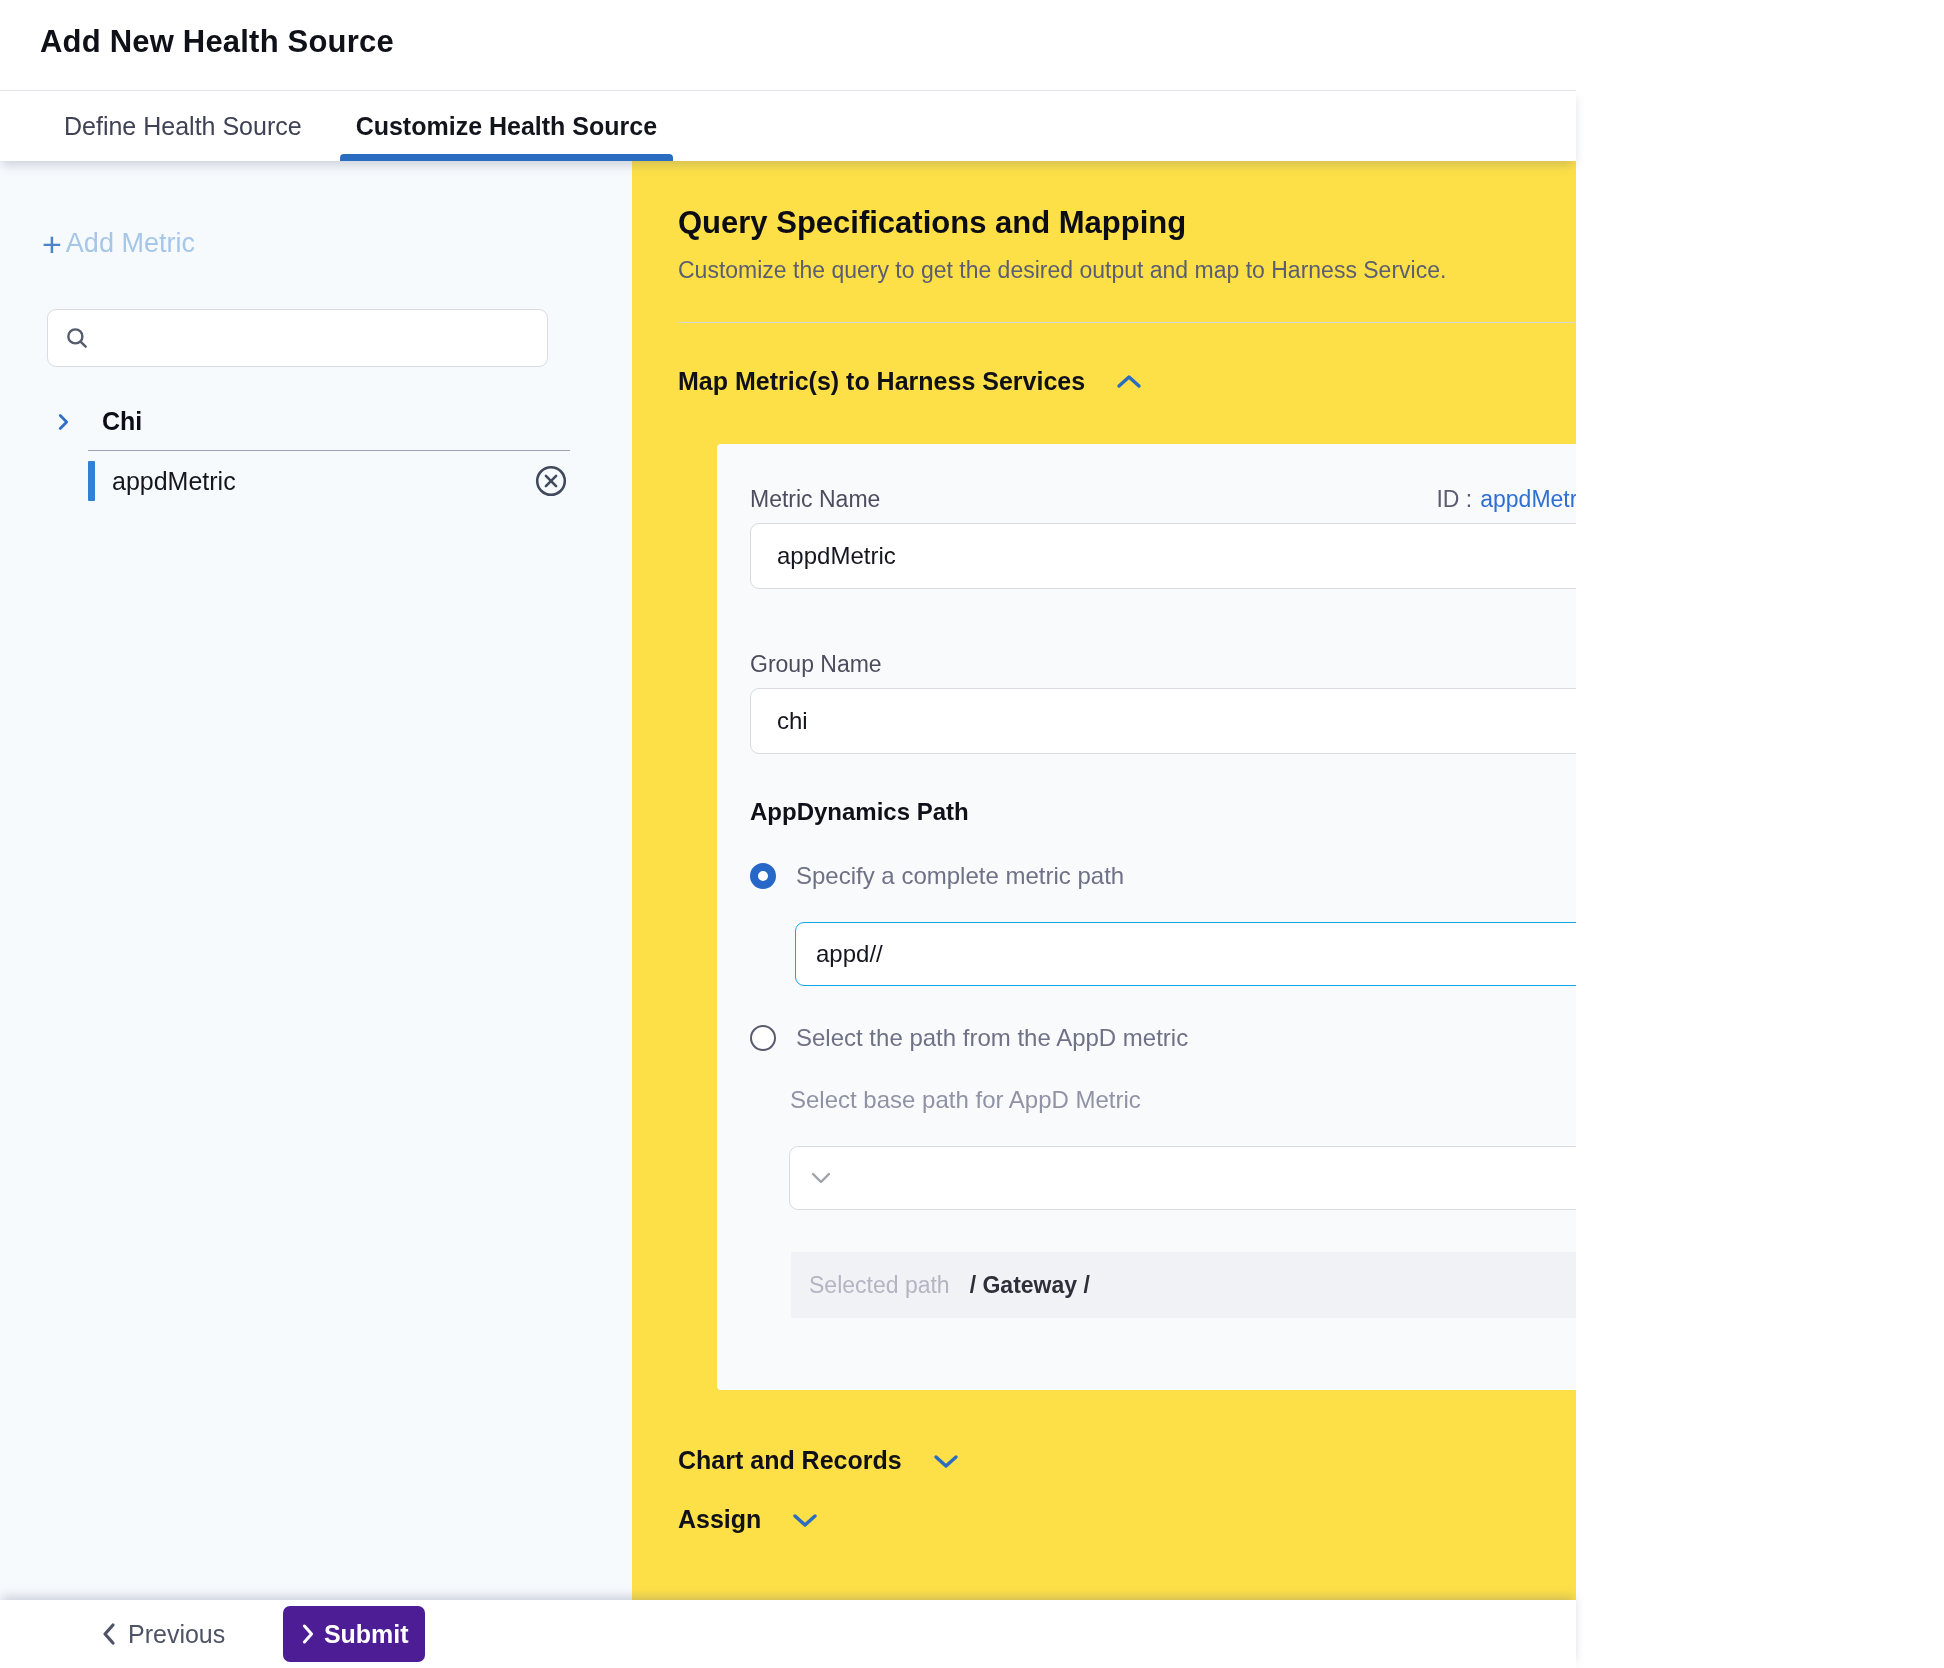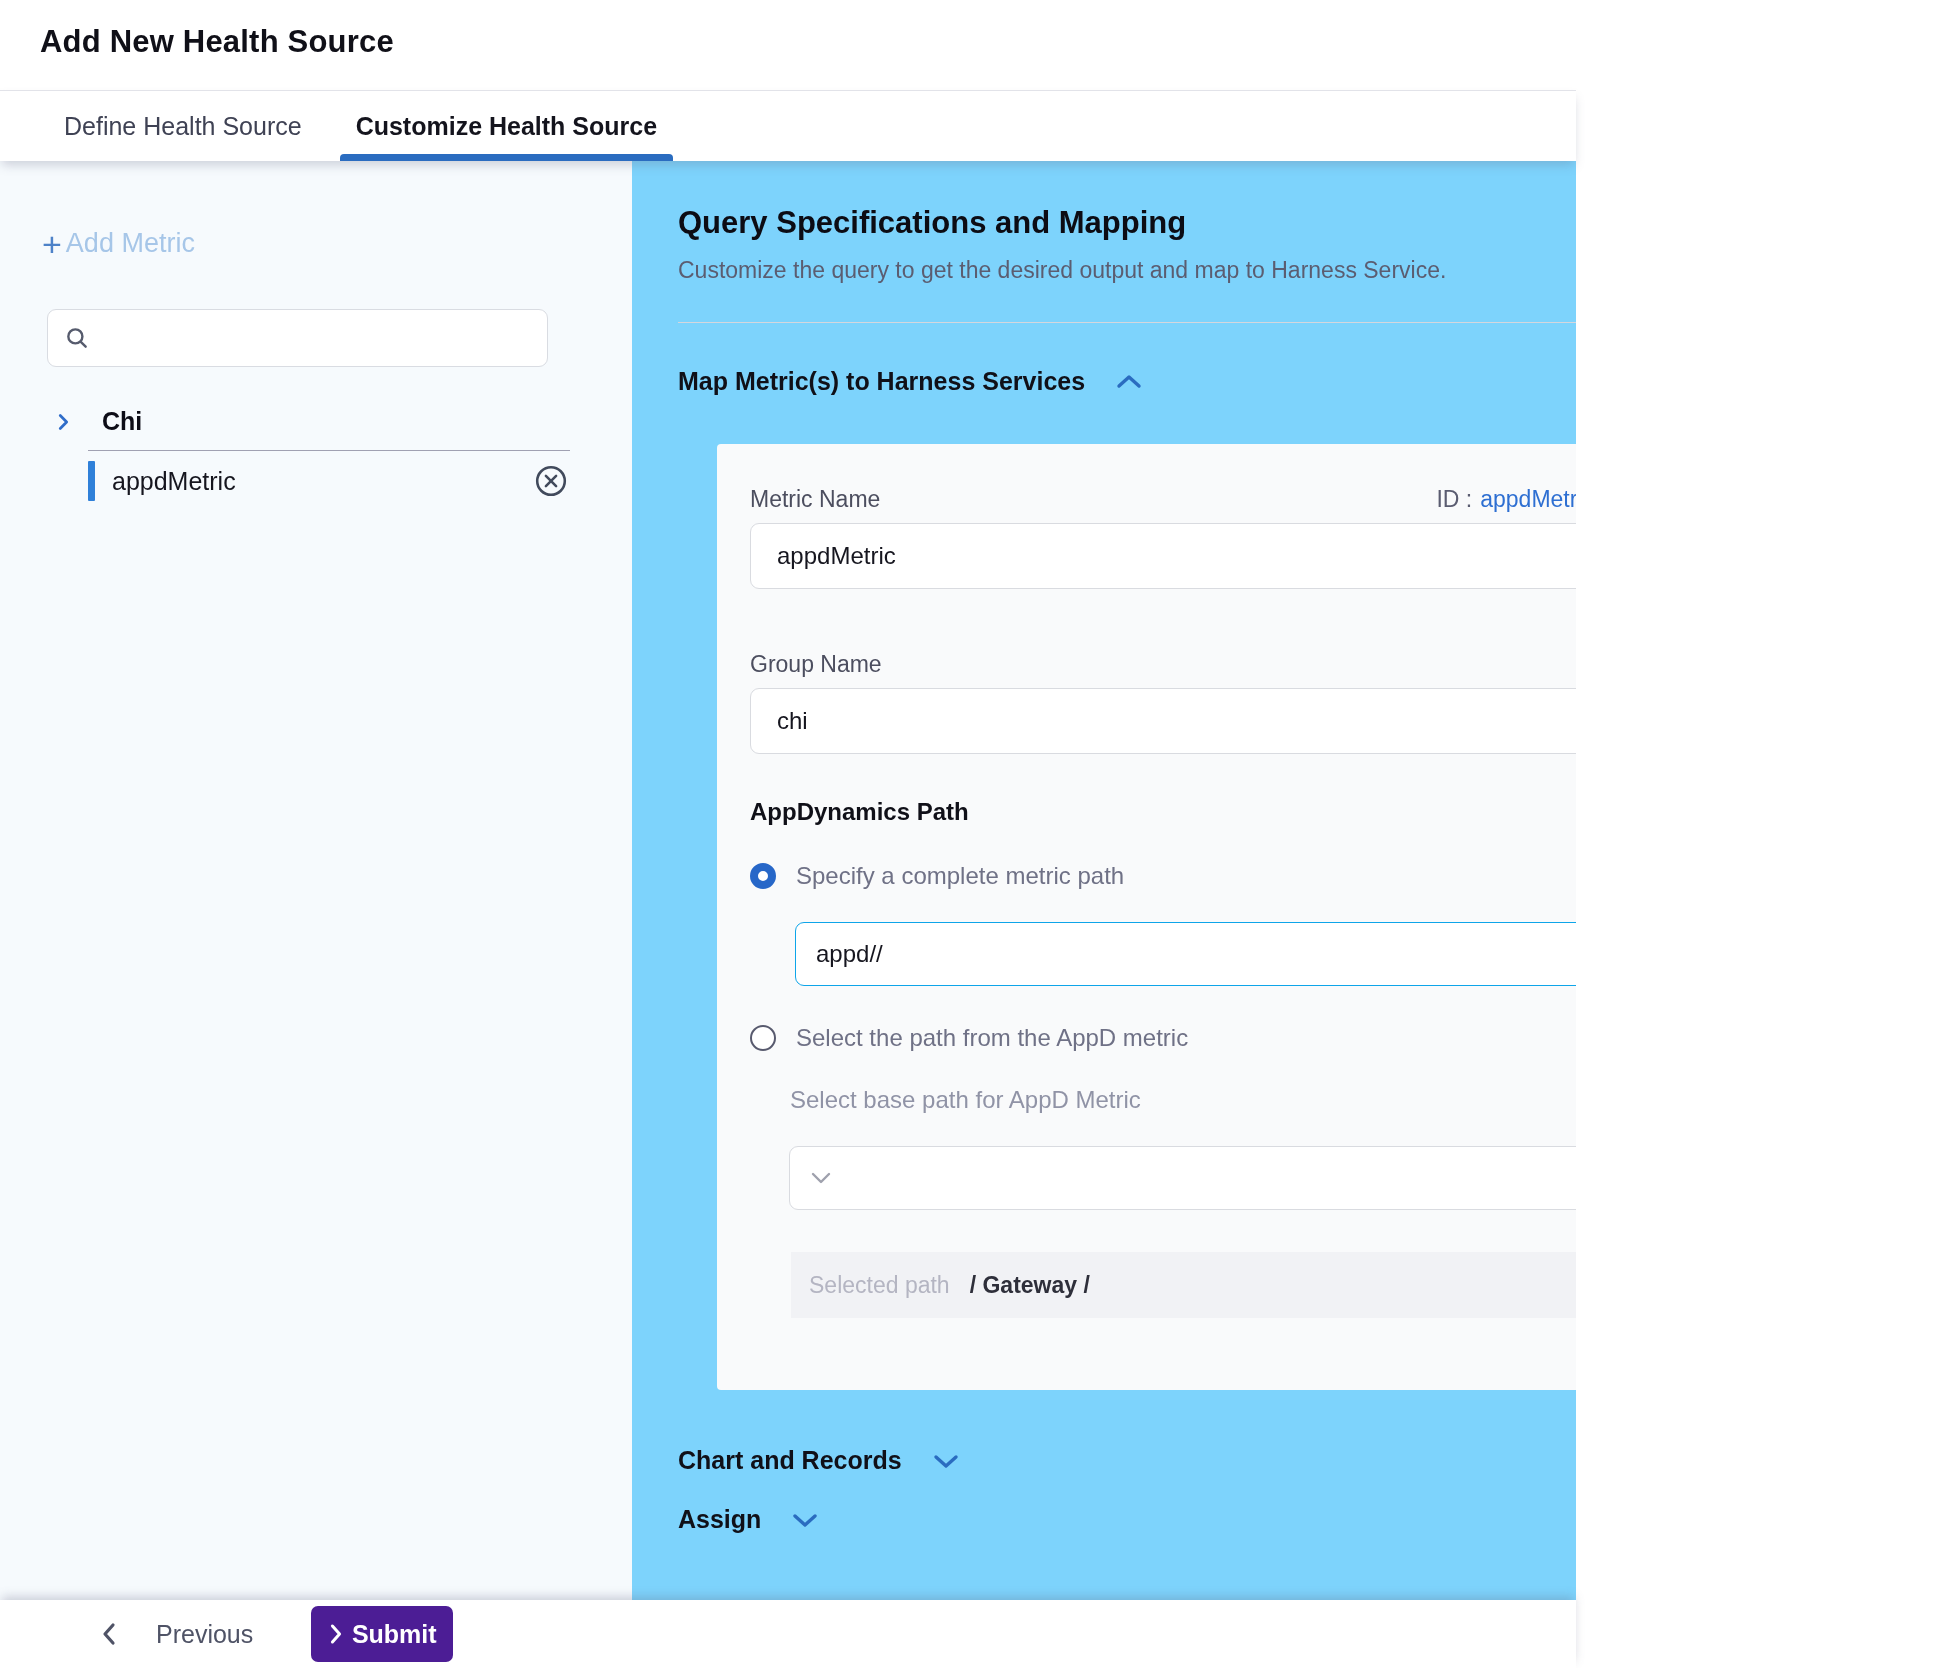--- a/index.html
+++ b/index.html
@@ -52,21 +52,21 @@
   .tree { margin-top: 40px; }
   .tree-group { display: flex; align-items: center; margin-left: 52px; cursor: pointer; }
   .tree-group .group-label { font-size: 25px; font-weight: 700; color: #0d0d17; margin-left: 28px; }
   .tree-divider { margin: 14px 0 0 88px; width: 482px; height: 1px; background: #a0a1b2; }
   .metric-row { display: flex; align-items: center; height: 50px; margin-top: 5px; position: relative; cursor: pointer; }
   .metric-bar { width: 7px; height: 40px; background: #2f80d9; margin-left: 88px; border-radius: 1px; }
   .metric-label { font-size: 25px; color: #16161f; margin-left: 17px; }
   .metric-delete { position: absolute; left: 533px; top: 7px; width: 36px; height: 36px; cursor: pointer; }
 
   
-  .main { flex: 1; background: #7dd3fc; padding: 44px 0 0 46px; overflow: hidden; }
+  .main { flex: 1; background: #fde047; padding: 44px 0 0 46px; overflow: hidden; }
   .main-title { font-size: 31px; font-weight: 700; color: #0c0c14; }
   .main-subtitle { font-size: 23px; color: #5b5d71; margin-top: 16px; }
   .main-divider { width: 1232px; height: 1px; background: #d5d6dd; margin-top: 38px; }
 
   .section-row { display: flex; align-items: center; margin-top: 44px; }
   .section-row.tight { margin-top: 56px; }
   .section-row.tighter { margin-top: 30px; }
   .section-title { font-size: 25px; font-weight: 700; color: #101018; }
   .section-chevron { margin-left: 30px; cursor: pointer; display: flex; align-items: center; }
 
@@ -121,21 +121,21 @@
     display: flex; align-items: center; padding-left: 18px;
   }
   .selected-band .sp-label { font-size: 23px; color: #b4b5c2; font-weight: 500; }
   .selected-band .sp-value { font-size: 23px; color: #2e2f3a; font-weight: 700; margin-left: 20px; }
 
   
   .footer {
     height: 68px; background: #ffffff; display: flex; align-items: center; padding-left: 100px;
     position: relative; z-index: 6; box-shadow: 0 -5px 10px -2px rgba(96,100,130,0.30);
   }
-  .prev-btn { display: flex; align-items: center; cursor: pointer; gap: 28px; }
+  .prev-btn { display: flex; align-items: center; cursor: pointer; }
   .prev-btn .prev-label { font-size: 25px; color: #4f5366; font-weight: 500; margin-left: 10px; }
   .submit-btn {
     margin-left: 58px; width: 142px; height: 56px; background: #4c1d95; border: none; border-radius: 7px;
     display: flex; align-items: center; justify-content: center; cursor: pointer;
   }
   .submit-btn .submit-label { font-size: 25px; color: #ffffff; font-weight: 700; margin-left: 8px; }
 
   svg { display: block; }
 </style>
 </head>

